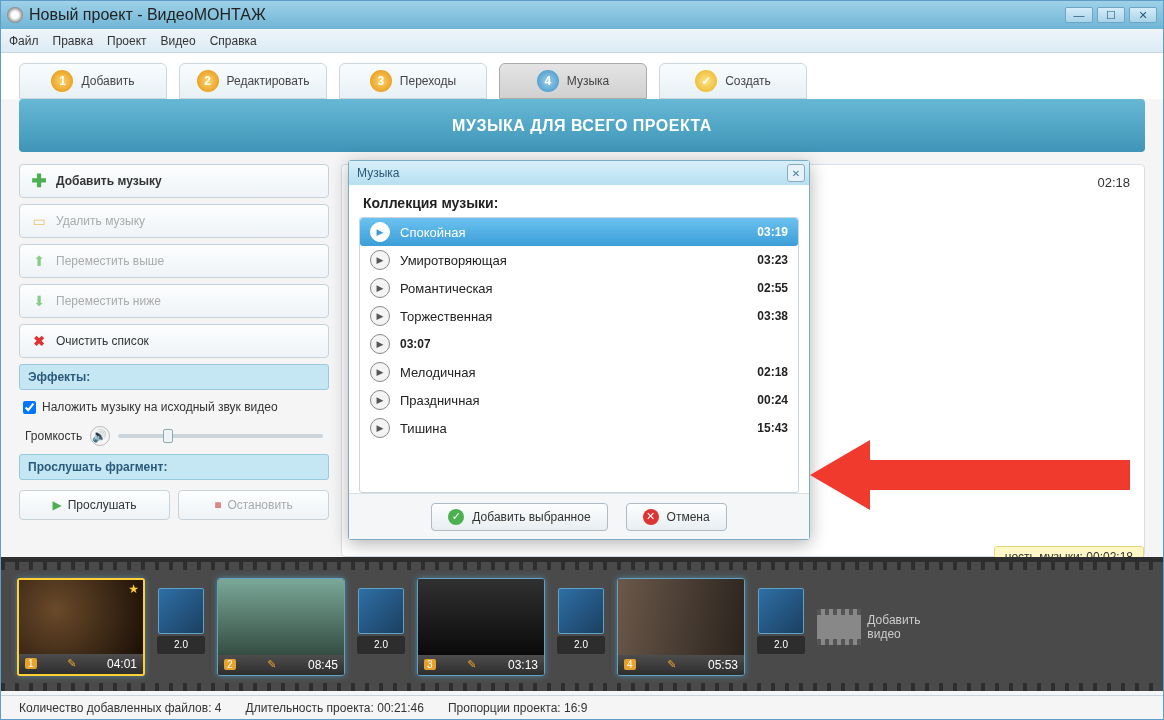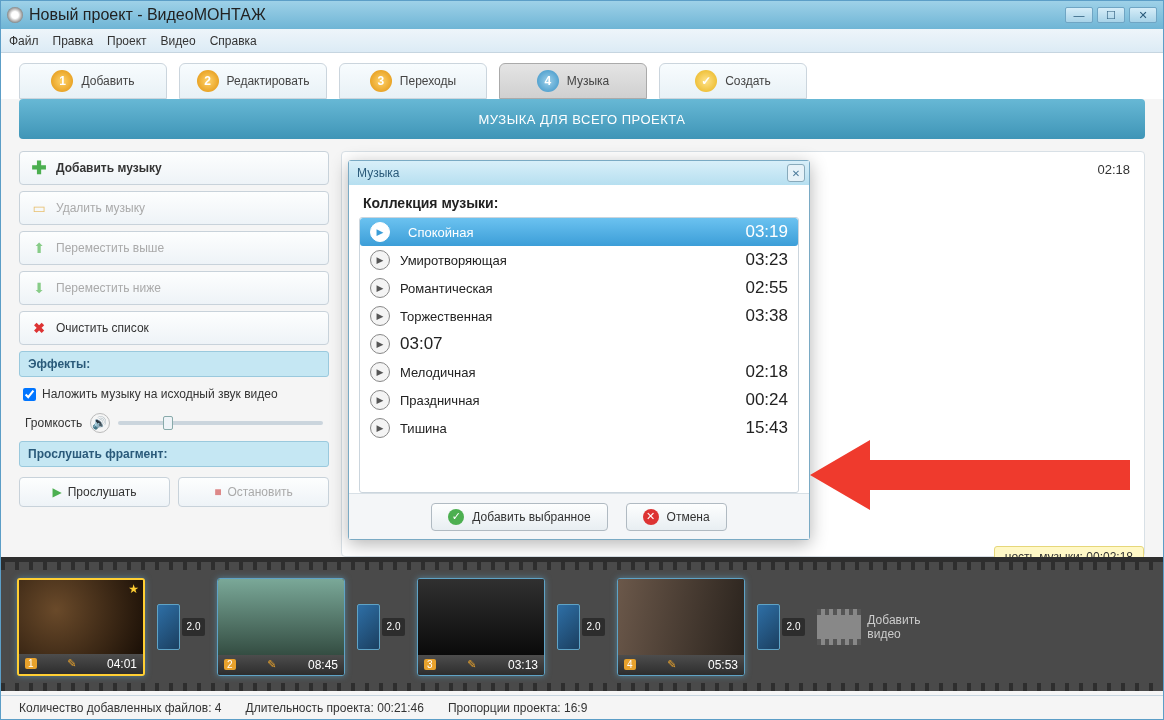--- a/index.html
+++ b/index.html
@@ -15,21 +15,21 @@
 .steps{display:flex;padding:10px 18px 0 18px;gap:12px;background:#fff;}
 .step{flex:0 0 148px;height:36px;border:1px solid #cbd5dd;border-radius:6px 6px 0 0;background:linear-gradient(#f8fcfe,#e8f1f6);display:flex;align-items:center;justify-content:center;gap:8px;cursor:pointer;font-size:13px;color:#444;position:relative;}
 .step.active{background:linear-gradient(#e4e4e4,#d0d0d0);border-color:#aaa;}
 .stepnum{width:22px;height:22px;border-radius:50%;display:flex;align-items:center;justify-content:center;font-weight:bold;color:#fff;font-size:12px;}
 .sn1{background:radial-gradient(circle,#ffd36b,#e0900a);}
 .sn2{background:radial-gradient(circle,#ffd36b,#e0900a);}
 .sn3{background:radial-gradient(circle,#ffd36b,#e0900a);}
 .sn4{background:radial-gradient(circle,#9dd0ea,#3891c5);}
 .sn5{background:radial-gradient(circle,#ffe28a,#e8b31a);}
 .step5 .stepnum::after{content:"✓";font-size:12px;}
-.banner{margin:0 18px;height:40px;background:linear-gradient(#67b8d5,#3f95b7);border-radius:4px;display:flex;align-items:center;justify-content:center;color:#fff;font-weight:normal;font-size:13px;letter-spacing:.5px;}
+.banner{margin:0 18px;height:53px;background:linear-gradient(#67b8d5,#3f95b7);border-radius:4px;display:flex;align-items:center;justify-content:center;color:#fff;font-weight:bold;font-size:16px;letter-spacing:.5px;}
 .workarea{flex:1;display:flex;margin:12px 18px 0 18px;gap:12px;min-height:0;}
 .sidebar{width:310px;display:flex;flex-direction:column;gap:6px;}
 .sbtn{height:34px;border:1px solid #c8d2da;border-radius:4px;background:linear-gradient(#fdfefe,#eef3f7);display:flex;align-items:center;padding:0 10px;gap:8px;cursor:pointer;color:#333;}
 .sbtn.primary{font-weight:bold;}
 .sbtn.disabled{color:#aaa;}
 .sicon{width:18px;height:18px;display:flex;align-items:center;justify-content:center;font-size:14px;}
 .plus{color:#4caf50;font-weight:bold;font-size:18px;}
 .ex{color:#d33;font-weight:bold;font-size:14px;}
 .arrup{color:#8c8;}
 .arrdn{color:#8c8;}
@@ -46,40 +46,40 @@
 .musicbar{position:absolute;right:20px;bottom:152px;height:22px;padding:0 10px;background:#fff8c6;border:1px solid #e6d77a;border-radius:3px;display:flex;align-items:center;color:#333;font-size:12px;}
 .timeline{height:134px;background:#4a4a4a;border-top:5px solid #2e2e2e;display:flex;align-items:center;padding:0 16px;gap:12px;overflow:hidden;position:relative;}
 .timeline::before{content:"";position:absolute;left:0;right:0;top:0;height:8px;background:repeating-linear-gradient(90deg,#2e2e2e 0 4px,#4a4a4a 4px 14px);}
 .timeline::after{content:"";position:absolute;left:0;right:0;bottom:0;height:8px;background:repeating-linear-gradient(90deg,#2e2e2e 0 4px,#4a4a4a 4px 14px);}
 .clip{background:#222;border:1px solid #5fa3c6;border-radius:3px;display:flex;flex-direction:column;overflow:hidden;box-shadow:0 0 6px rgba(95,163,198,.6);}
 .clip.sel{border:2px solid #ffcf33;}
 .clip .thumb{flex:1;background:#333;position:relative;}
 .clip .bar{height:20px;background:linear-gradient(#4d4d4d,#2d2d2d);display:flex;align-items:center;padding:0 6px;color:#fff;font-size:11px;justify-content:space-between;}
 .clip .bar .idx{background:#e8a22c;color:#fff;padding:0 3px;border-radius:2px;font-size:10px;}
 .clip .bar .edit{color:#e8a22c;font-size:11px;}
-.trans{width:48px;height:78px;display:flex;align-items:center;gap:2px;}
+.trans{width:48px;height:78px;display:flex;flex-direction:column;align-items:center;gap:2px;}
 .trans .tthumb{width:46px;height:46px;background:linear-gradient(135deg,#2e6fa6,#1b3f60);border:1px solid #5fa3c6;border-radius:2px;}
 .trans .tlabel{height:18px;background:#2d2d2d;color:#fff;font-size:10px;border-radius:2px;width:100%;display:flex;align-items:center;justify-content:center;}
 .addvideo{width:130px;height:100px;display:flex;flex-direction:row;align-items:center;justify-content:center;color:#ccc;gap:6px;cursor:pointer;}
 .filmstrip{width:50px;height:36px;background:#888;border-radius:3px;position:relative;}
 .filmstrip::before,.filmstrip::after{content:"";position:absolute;left:0;right:0;height:6px;background:repeating-linear-gradient(90deg,#555 0 4px,#888 4px 8px);}
 .filmstrip::before{top:0;}
 .filmstrip::after{bottom:0;}
 
 .modal{position:absolute;left:348px;top:160px;width:462px;height:380px;background:#fff;border:1px solid #7aaac4;border-radius:3px;box-shadow:0 4px 18px rgba(0,0,0,.3);display:flex;flex-direction:column;z-index:50;}
 .modal .mtitle{height:24px;background:linear-gradient(#d8eff9,#b6dff0);display:flex;align-items:center;padding:0 8px;color:#2a5a7a;font-size:12px;position:relative;}
 .modal .mclose{position:absolute;right:4px;top:3px;width:18px;height:18px;border:1px solid #8ab;background:#e6f2f8;border-radius:3px;display:flex;align-items:center;justify-content:center;font-size:10px;color:#4a7a9a;cursor:pointer;}
 .modal .mhead{padding:10px 14px 6px 14px;font-weight:bold;font-size:14px;color:#222;}
 .modal .mlist{border:1px solid #cbd5dd;margin:0 10px;flex:1;overflow:auto;border-radius:3px;}
 .mrow{height:28px;display:flex;align-items:center;padding:0 10px;gap:10px;cursor:pointer;}
 .mrow .play{width:20px;height:20px;border-radius:50%;border:1px solid #888;display:flex;align-items:center;justify-content:center;font-size:9px;color:#555;background:#f4f4f4;}
 .mrow .mname{flex:1;color:#222;font-size:13px;}
-.mrow .mtime{color:#222;font-size:17px;}
+.mrow .mtime{color:#222;font-size:12px;font-weight:bold;}
 .mrow.sel{background:linear-gradient(#6bc2f0,#3c9ed8);color:#fff;border-radius:3px;}
-.mrow.sel .mname,.mrow.sel .mtime{color:#fff;margin-left:8px;}
+.mrow.sel .mname,.mrow.sel .mtime{color:#fff;}
 .mrow.sel .play{border-color:#fff;background:#fff;color:#3c9ed8;}
 .modal .mbtns{height:46px;display:flex;align-items:center;justify-content:center;gap:18px;background:#f4f6f8;border-top:1px solid #d8e0e6;}
 .mbtn{height:28px;padding:0 16px;border:1px solid #b0bac2;border-radius:4px;background:linear-gradient(#fdfefe,#e8eef2);display:flex;align-items:center;gap:8px;cursor:pointer;font-size:12px;color:#333;}
 .okico{width:16px;height:16px;border-radius:50%;background:#4caf50;color:#fff;display:flex;align-items:center;justify-content:center;font-size:11px;}
 .xico{width:16px;height:16px;border-radius:50%;background:#d33;color:#fff;display:flex;align-items:center;justify-content:center;font-size:11px;}
 
 .arrow{position:absolute;left:810px;top:430px;z-index:60;pointer-events:none;}
 .thumb.c1{background:radial-gradient(circle at 30% 40%,#6a4a2a,#1a0f06);}
 .thumb.c2{background:linear-gradient(#7aa898,#344d42);}
 .thumb.c3{background:linear-gradient(#303030,#0a0a0a);}

